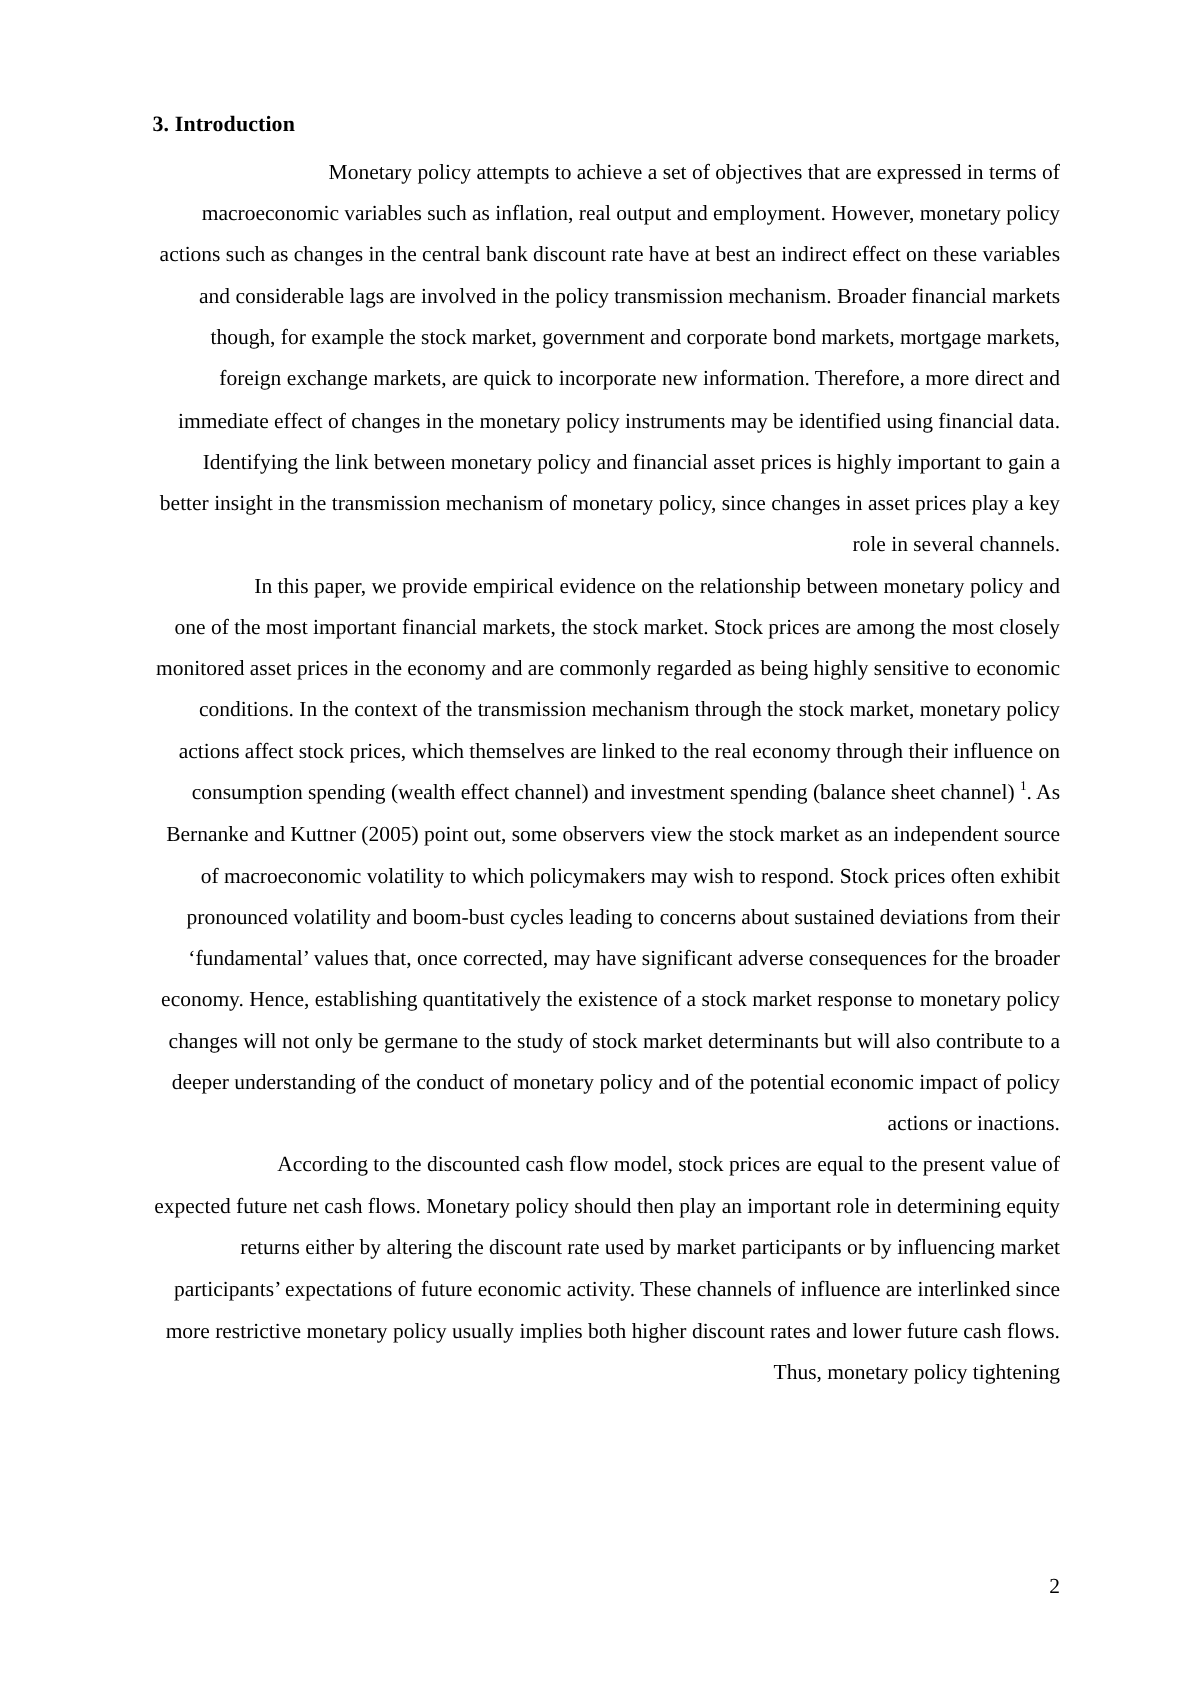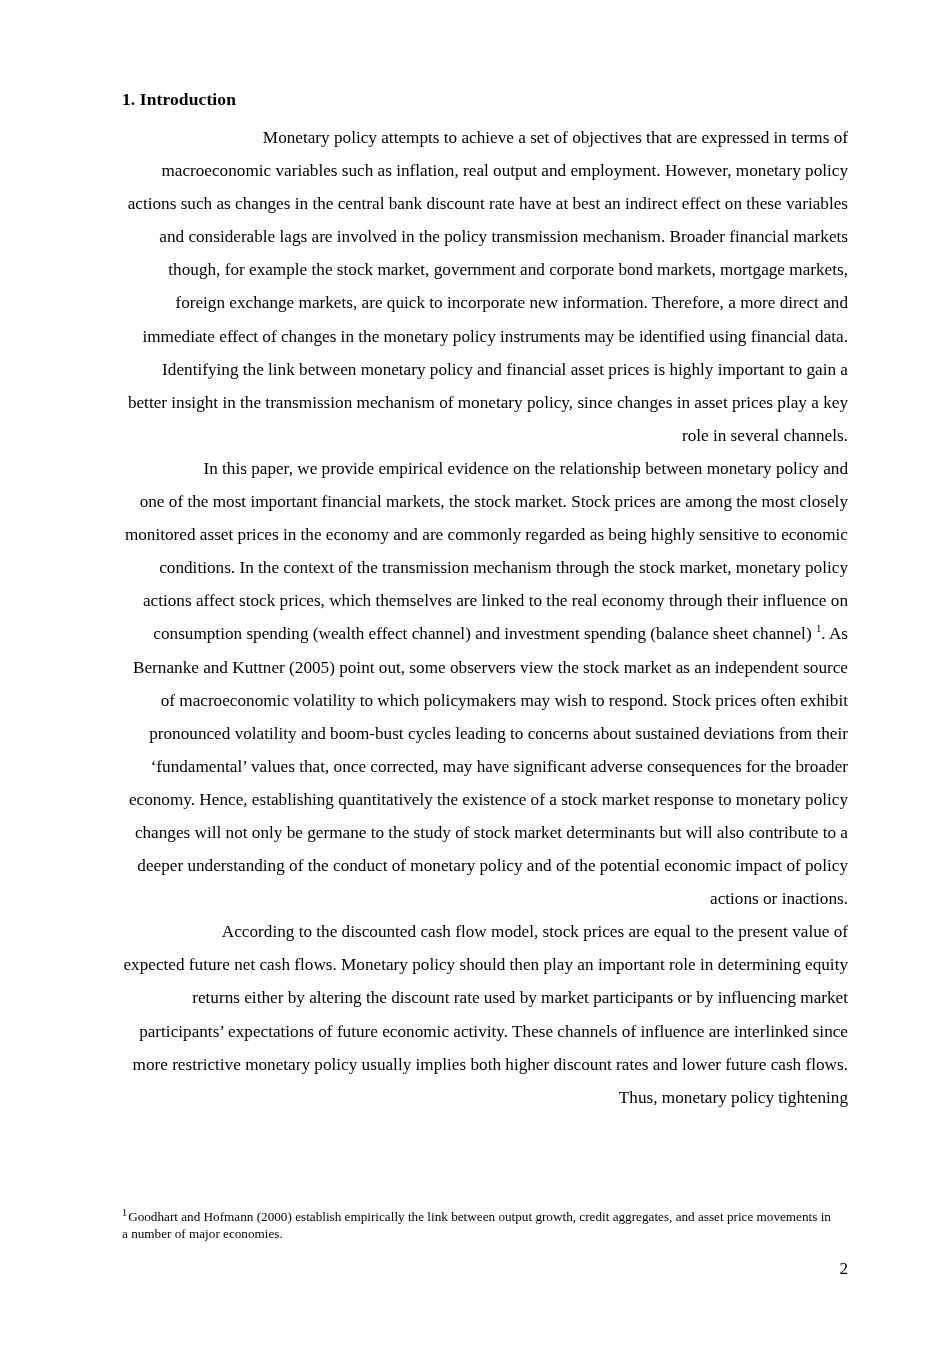--- a/index.html
+++ b/index.html
@@ -90,38 +90,35 @@
     line-height: 22px;
   }
 </style>
 </head>
 <body>
 
 <div class="page">
 
   <div class="content">
 
-    <div class="section-heading">1. Introduction</div>
+    <div class="section-heading">3. Introduction</div>
 
     <div class="body-text">
 
       <p>
         <span>Monetary policy attempts to achieve a set of objectives that are expressed in terms of macroeconomic variables such as inflation, real output and employment. However, monetary policy actions such as changes in the central bank discount rate have at best an indirect effect on these variables and considerable lags are involved in the policy transmission mechanism. Broader financial markets though, for example the stock market, government and corporate bond markets, mortgage markets, foreign exchange markets, are quick to incorporate new information. Therefore, a more direct and immediate effect of changes in the monetary policy instruments may be identified using financial data. Identifying the link between monetary policy and financial asset prices is highly important to gain a better insight in the transmission mechanism of monetary policy, since changes in asset prices play a key role in several channels.</span>
       </p>
 
       <p>
         <span>In this paper, we provide empirical evidence on the relationship between monetary policy and one of the most important financial markets, the stock market. Stock prices are among the most closely monitored asset prices in the economy and are commonly regarded as being highly sensitive to economic conditions. In the context of the transmission mechanism through the stock market, monetary policy actions affect stock prices, which themselves are linked to the real economy through their influence on consumption spending (wealth effect channel) and investment spending (balance sheet channel) </span><sup class="fn-ref">1</sup><span>. As Bernanke and Kuttner (2005) point out, some observers view the stock market as an independent source of macroeconomic volatility to which policymakers may wish to respond. Stock prices often exhibit pronounced volatility and boom-bust cycles leading to concerns about sustained deviations from their ‘fundamental’ values that, once corrected, may have significant adverse consequences for the broader economy. Hence, establishing quantitatively the existence of a stock market response to monetary policy changes will not only be germane to the study of stock market determinants but will also contribute to a deeper understanding of the conduct of monetary policy and of the potential economic impact of policy actions or inactions.</span>
       </p>
 
       <p>
         <span>According to the discounted cash flow model, stock prices are equal to the present value of expected future net cash flows. Monetary policy should then play an important role in determining equity returns either by altering the discount rate used by market participants or by influencing market participants’ expectations of future economic activity. These channels of influence are interlinked since more restrictive monetary policy usually implies both higher discount rates and lower future cash flows. Thus, monetary policy tightening</span>
       </p>
 
     </div>
   </div>
 
-  <div class="footnote-block">
-    <p><sup class="fn-mark">1</sup><span>Goodhart and Hofmann (2000) establish empirically the link between output growth, credit aggregates, and asset price movements in a number of major economies.</span></p>
-  </div>
 
   <div class="page-number">2</div>
 
 </div>
 
 </body></html>

